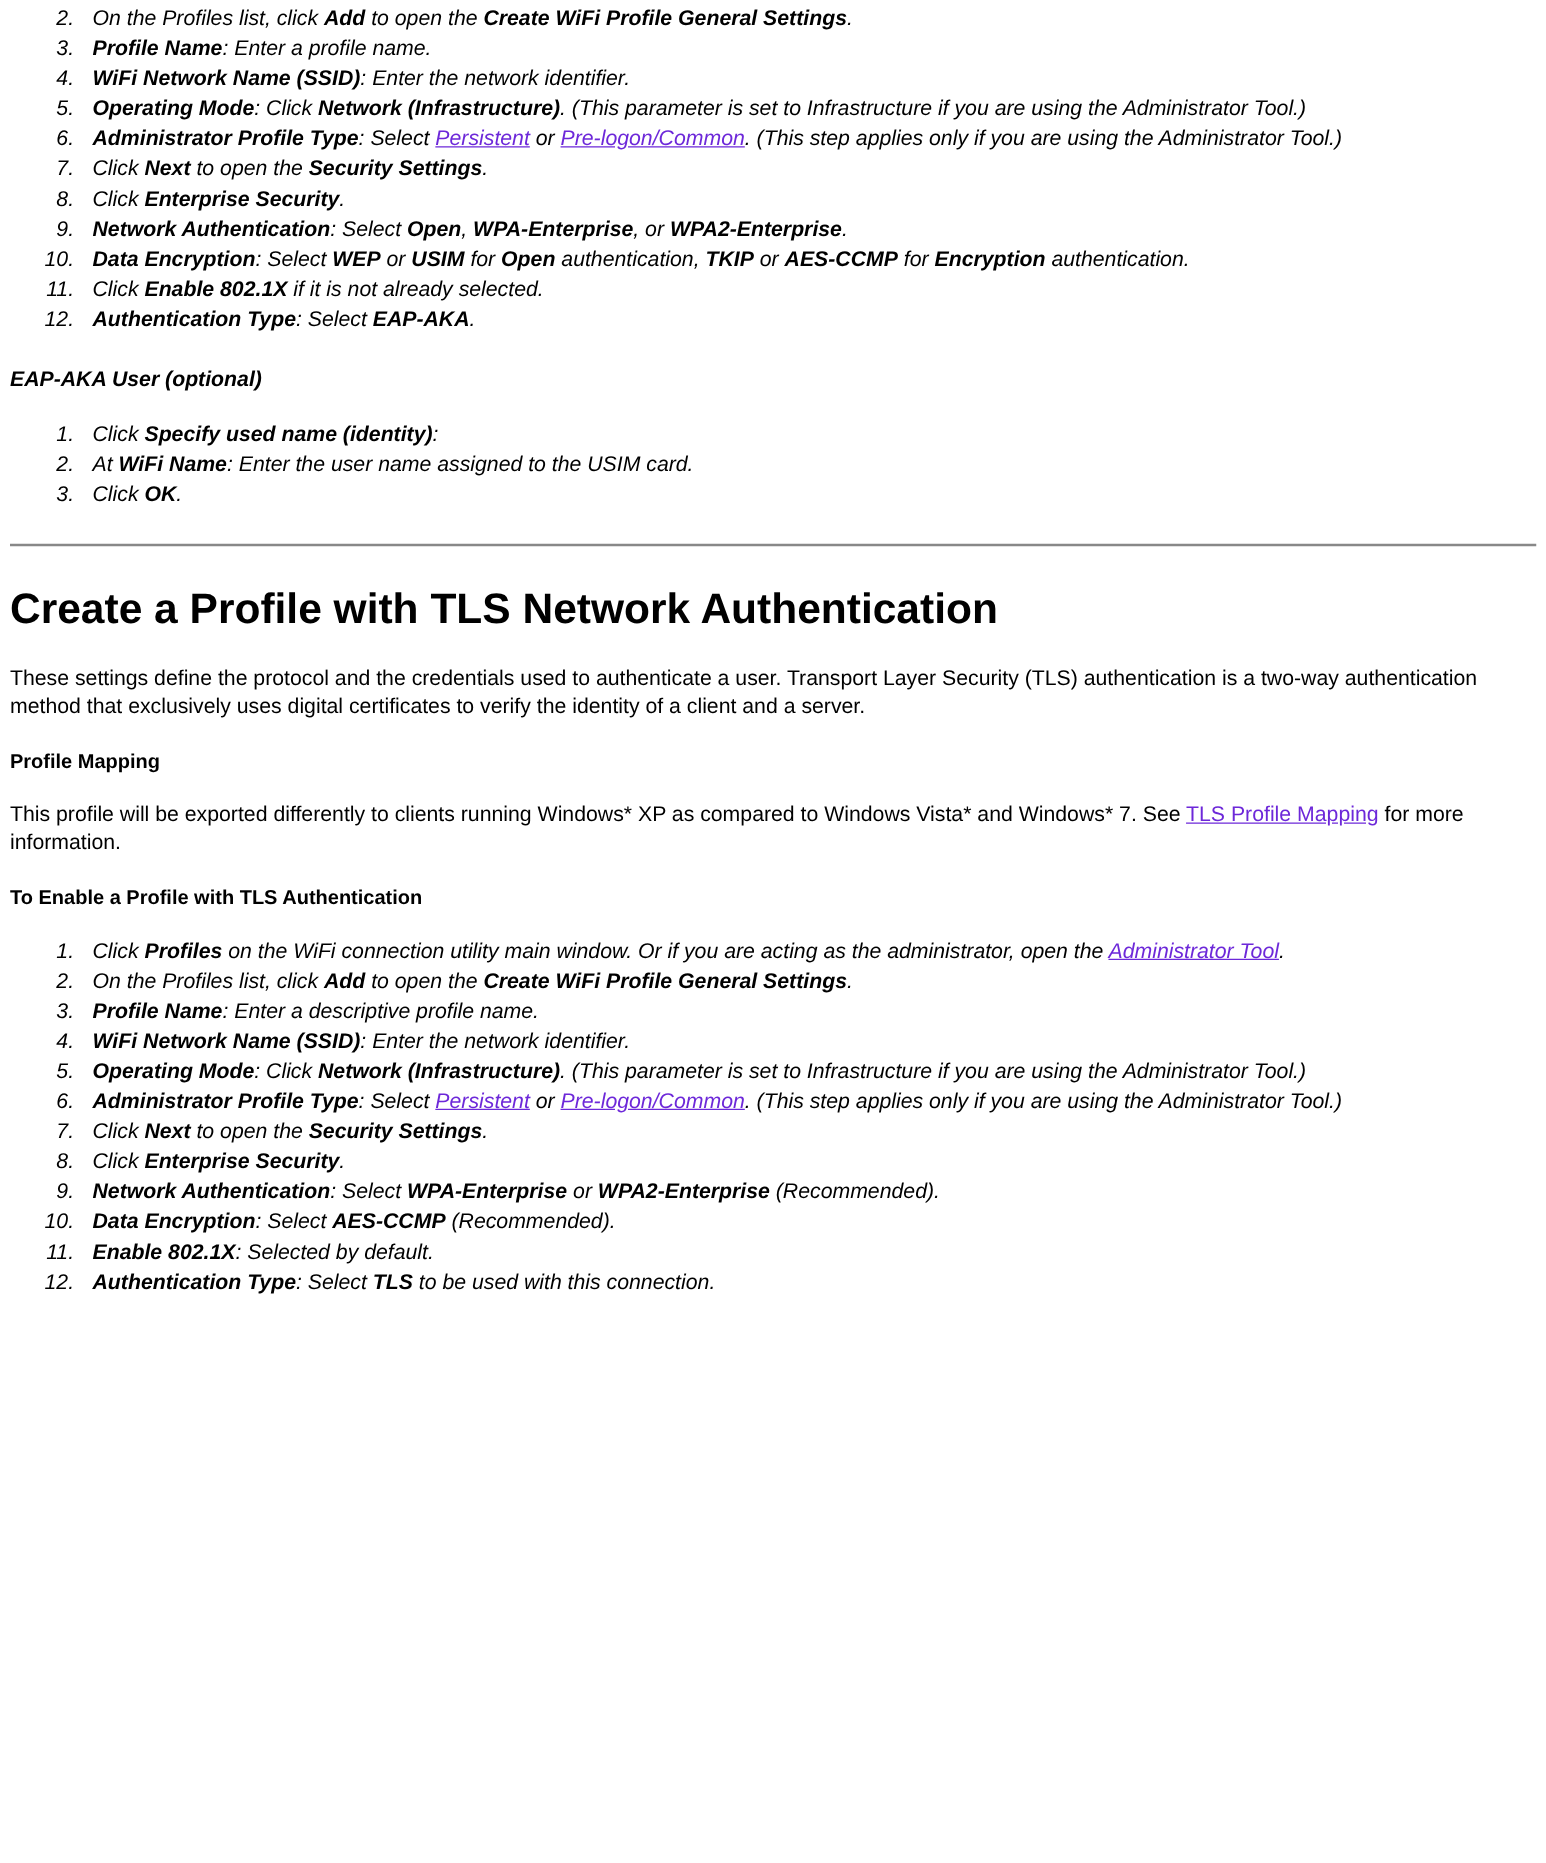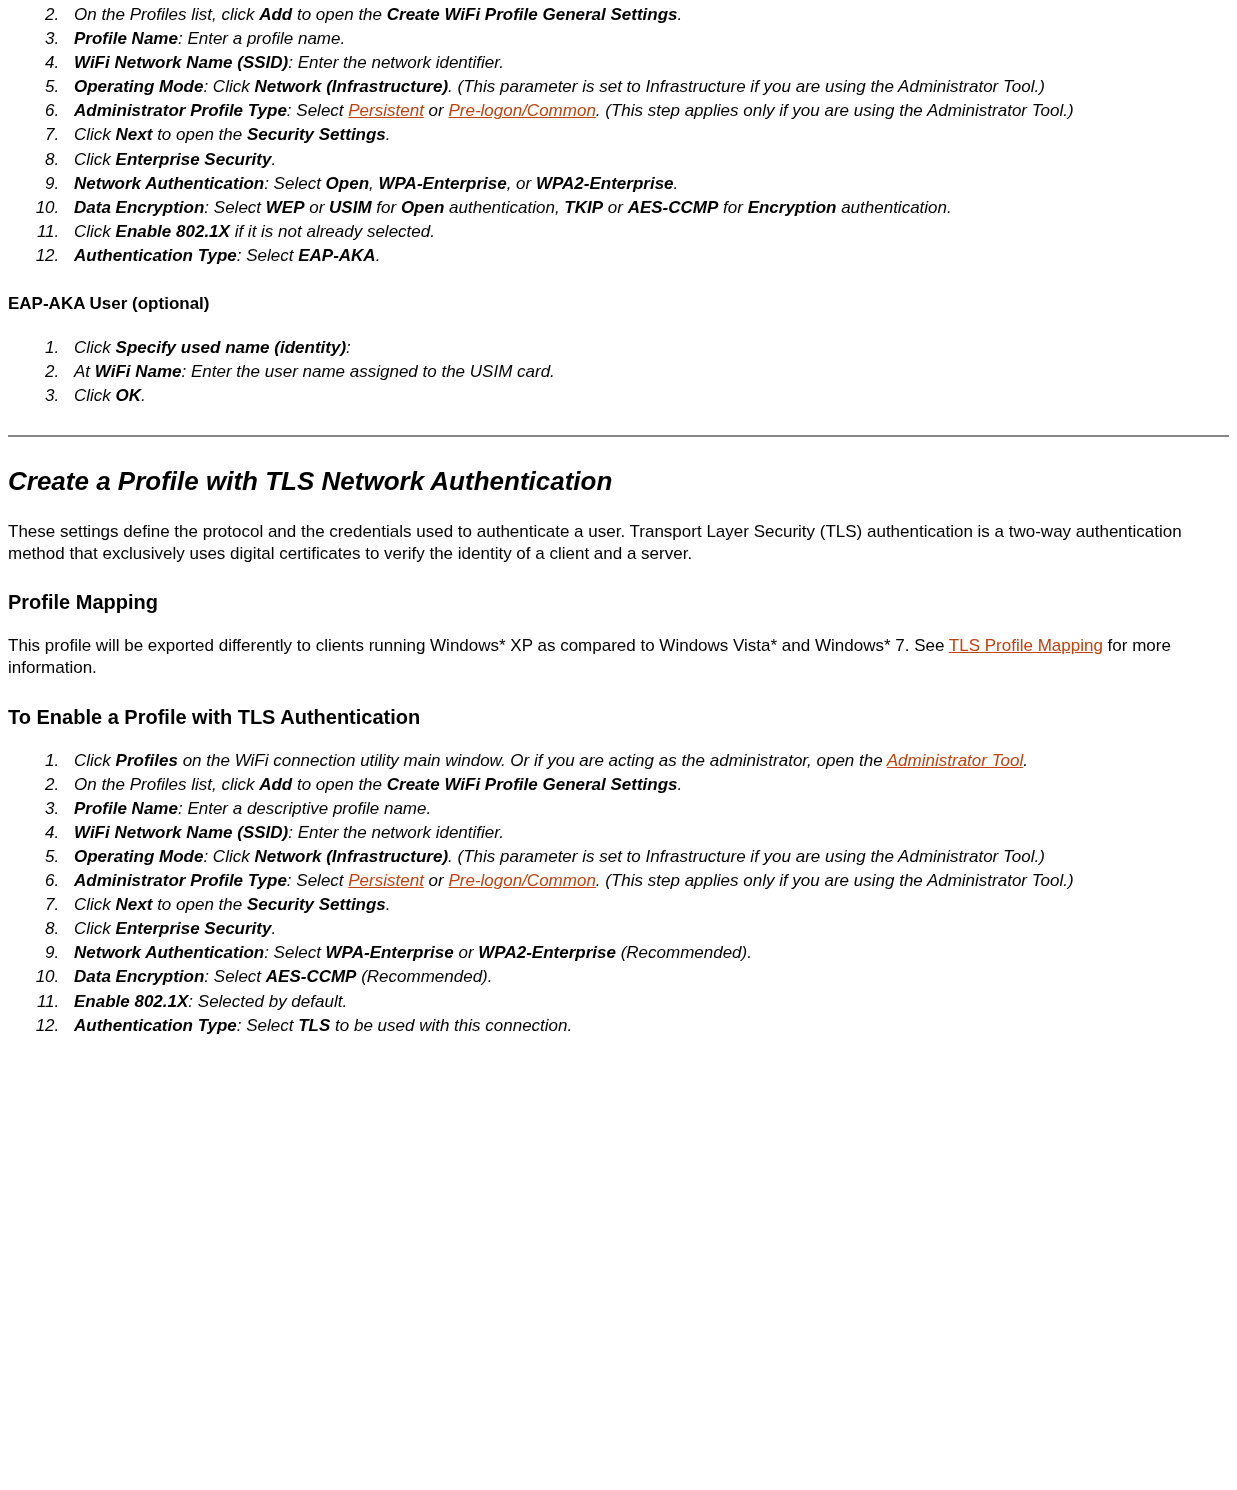--- a/index.html
+++ b/index.html
@@ -15,45 +15,45 @@
   ol {
     margin: 0 0 16px 0;
     padding-left: 56px;
     font-style: italic;
   }
   li {
     padding-left: 10px;
     margin-bottom: 2px;
   }
   a {
-    color: #c2410c;
+    color: #6d28d9;
     text-decoration: underline;
   }
   h2 {
-    font-size: 26px;
+    font-size: 34px;
     font-weight: bold;
     margin: 28px 0 22px 0;
-    font-style: italic;
   }
   h3 {
-    font-size: 20px;
+    font-size: 16px;
     font-weight: bold;
     margin: 24px 0 20px 0;
   }
   p {
     margin: 0 0 18px 0;
   }
   hr {
     border: none;
     border-top: 2px solid #888;
     margin: 28px 0 6px 0;
   }
   .sub-head {
     font-weight: bold;
     margin: 26px 0 22px 0;
+    font-style: italic;
   }
 </style>
 </head>
 <body>
 
 <ol start="2" id="list1">
     <li>On the Profiles list, click <b>Add</b> to open the <b>Create WiFi Profile General Settings</b>.</li>
     <li><b>Profile Name</b>: Enter a profile name.</li>
     <li><b>WiFi Network Name (SSID)</b>: Enter the network identifier.</li>
     <li><b>Operating Mode</b>: Click <b>Network (Infrastructure)</b>. (This parameter is set to Infrastructure if you are using the Administrator Tool.)</li>

